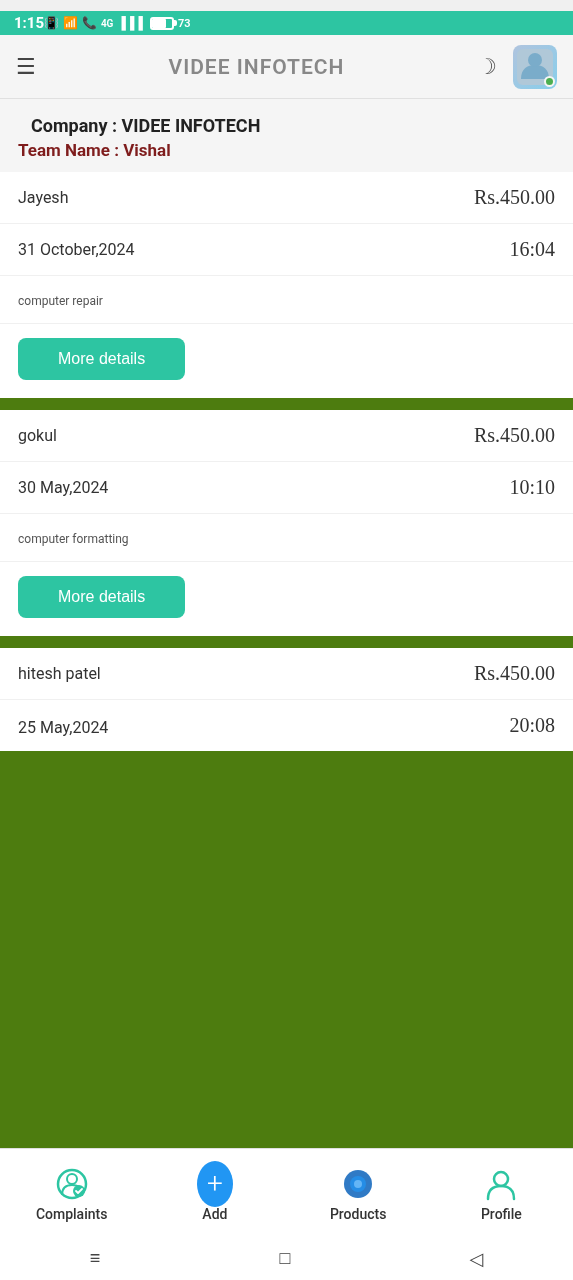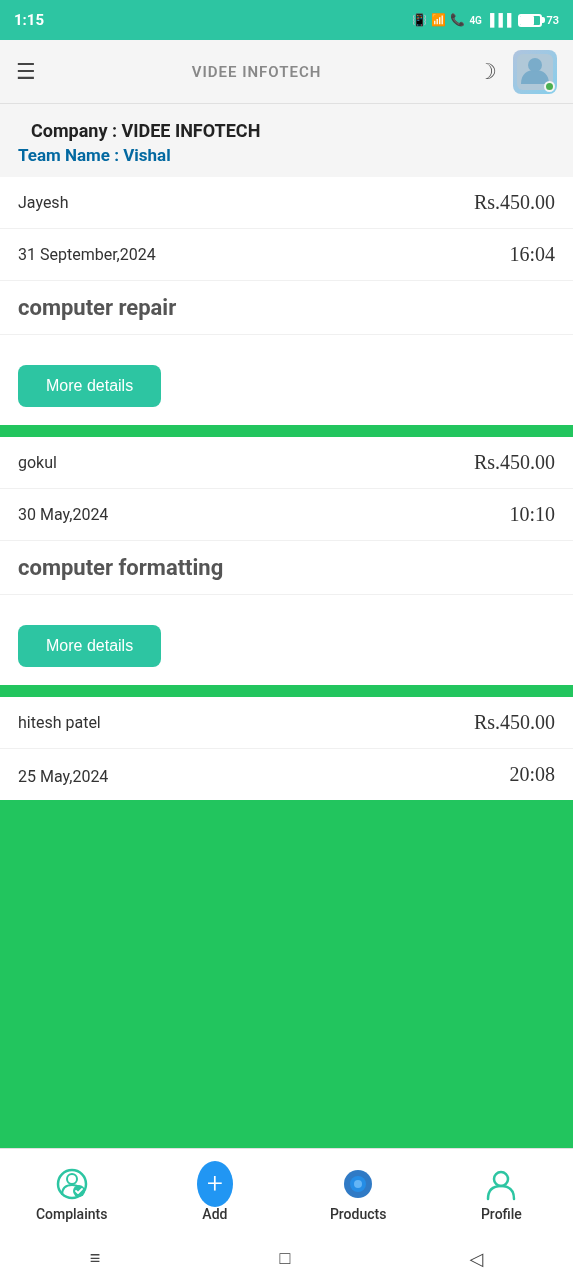--- a/index.html
+++ b/index.html
@@ -17,26 +17,27 @@
       overflow-x: hidden;
       display: flex;
       flex-direction: column;
     }
 
     
     .status-bar {
       background: #2dc5a2;
       color: white;
       display: flex;
-      justify-content: space-between;
+      justify-content: flex-start;
       align-items: center;
       padding: 6px 14px;
-      height: 40px;
+      height: 24px;
       font-size: 13px;
       font-weight: 600;
+      margin-top: 11px;
     }
 
     .status-bar-left {
       font-size: 15px;
       font-weight: 700;
     }
 
     .status-bar-right {
       display: flex;
       align-items: center;
@@ -78,21 +79,21 @@
       background: #f5f5f5;
       display: flex;
       align-items: center;
       justify-content: space-between;
       padding: 12px 16px;
       height: 64px;
       border-bottom: 1px solid #e0e0e0;
     }
 
     .header-title {
-      font-size: 15px;
+      font-size: 21px;
       font-weight: 600;
       color: #888;
       letter-spacing: 1px;
     }
 
     .header-icons {
       display: flex;
       align-items: center;
       gap: 16px;
     }
@@ -148,28 +149,28 @@
       font-size: 18px;
       font-weight: 700;
       color: #222;
       margin-bottom: 4px;
       margin-left: 13px;
     }
 
     .team-name {
       font-size: 17px;
       font-weight: 700;
-      color: #0369a1;
+      color: #7f1d1d;
     }
 
     
     .cards-container {
       flex: 1;
       padding: 0;
-      background: #22c55e;
+      background: #4d7c0f;
       overflow-y: auto;
     }
 
     
     .card {
       background: white;
       margin-bottom: 12px;
       padding: 0;
     }
 
@@ -196,39 +197,37 @@
       color: #333;
       font-family: Liberation Serif, serif;
     }
 
     .card-description {
       padding: 14px 18px;
       border-bottom: 1px solid #f0f0f0;
     }
 
     .card-description-text {
-      font-size: 22px;
+      font-size: 12px;
       color: #555;
-      font-weight: bold;
     }
 
     .card-button-row {
       padding: 14px 18px 18px 18px;
     }
 
     .more-details-btn {
       background: #2dc5a2;
       color: white;
       border: none;
       border-radius: 8px;
-      padding: 12px 28px;
+      padding: 12px 40px;
       font-size: 16px;
       font-weight: 500;
       cursor: pointer;
-      margin-top: 16px;
     }
 
     
     .bottom-nav {
       background: white;
       display: flex;
       justify-content: space-around;
       align-items: center;
       padding: 10px 0 8px 0;
       border-top: 1px solid #e0e0e0;
@@ -329,21 +328,21 @@
 </div>
 
 <div class="cards-container">
 
   <div class="card">
     <div class="card-row">
       <span class="card-label">Jayesh</span>
       <span class="card-amount">Rs.450.00</span>
     </div>
     <div class="card-row">
-      <span class="card-label">31 September,2024</span>
+      <span class="card-label">31 October,2024</span>
       <span class="card-amount">16:04</span>
     </div>
     <div class="card-description">
       <span class="card-description-text">computer repair</span>
     </div>
     <div class="card-button-row">
       <button class="more-details-btn">More details</button>
     </div>
   </div>
 

